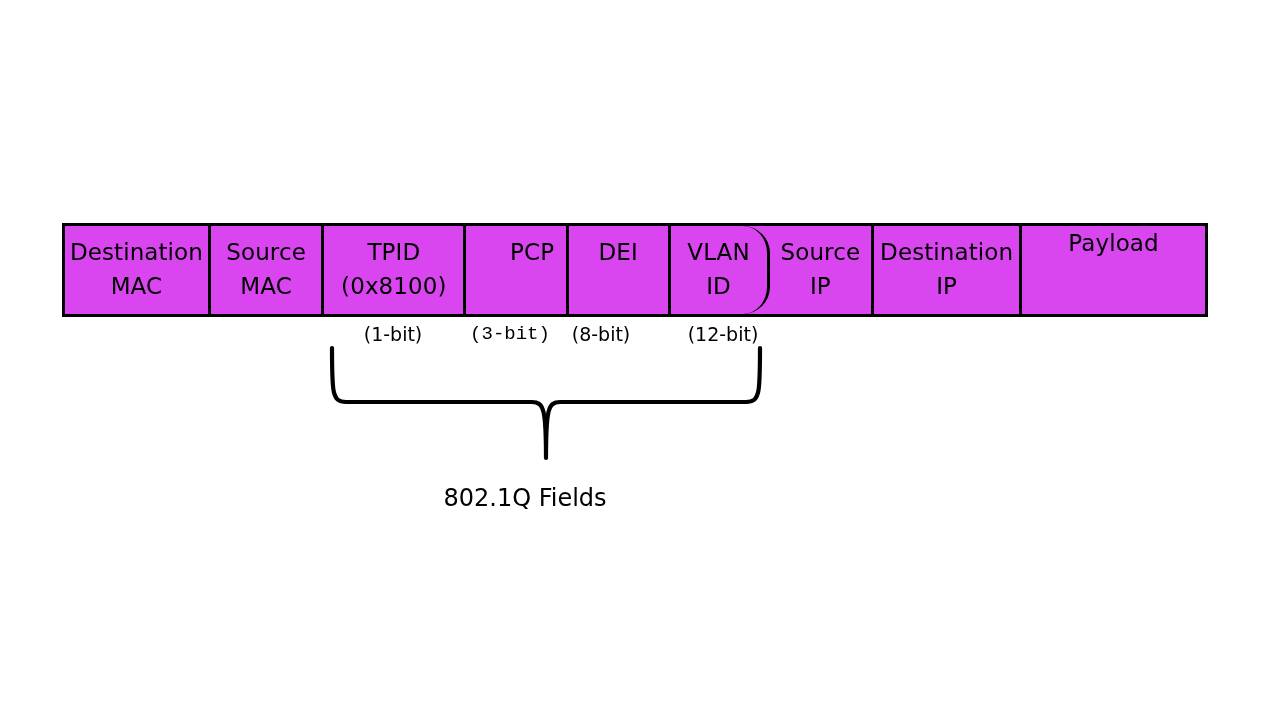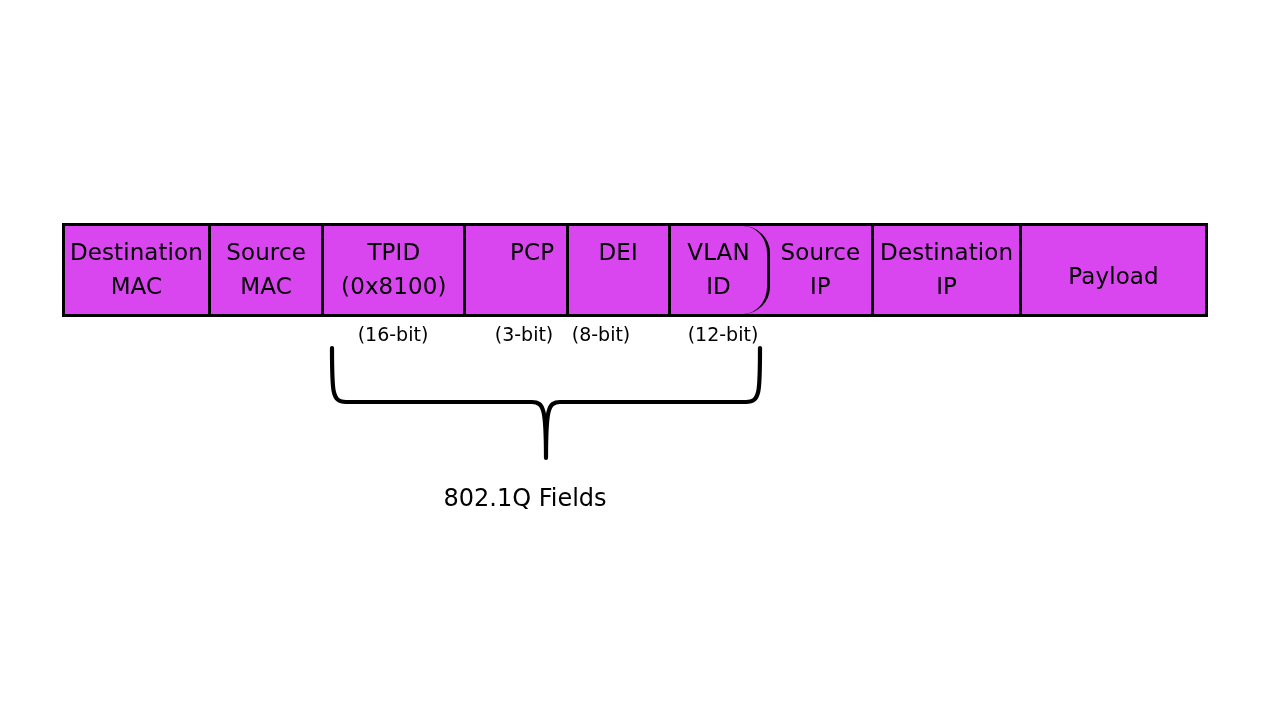--- a/index.html
+++ b/index.html
@@ -47,22 +47,21 @@
     text-align: center;
     padding-top: 9px;
     font-size: 23px;
     line-height: 34px;
     letter-spacing: 0.1px;
   }
   .field:last-child {
     border-right: none;
   }
   .field.center-single {
-    justify-content: center;
-    padding-top: 11px;
+    padding-top: 0;
   }
   .field .line {
     display: block;
     white-space: nowrap;
   }
 
   
   .w-dest-mac   { width: 149px; }
   .w-src-mac    { width: 116px; }
   .w-tpid       { width: 145px; }
@@ -146,22 +145,22 @@
       <span class="line">Destination</span>
       <span class="line">IP</span>
     </div>
 
     <div class="field w-payload center-single">
       <span class="line">Payload</span>
     </div>
 
   </div>
 
-  <div class="bit-label" style="left:393px;">(16-bit)</div>
-  <div class="bit-label" style="left:524px;">(3-bit)</div>
+  <div class="bit-label" style="left:393px;">(1-bit)</div>
+  <div class="bit-label" style="left:510px;font-family:Liberation Mono, monospace;">(3-bit)</div>
   <div class="bit-label" style="left:601px;">(8-bit)</div>
   <div class="bit-label" style="left:723px;">(12-bit)</div>
 
   <svg id="brace" viewBox="0 0 450 130">
     <path d="M 12 8
              C 12 52, 12 62, 26 62
              L 212 62
              C 224 62, 226 70, 226 118
              C 226 70, 228 62, 240 62
              L 426 62

